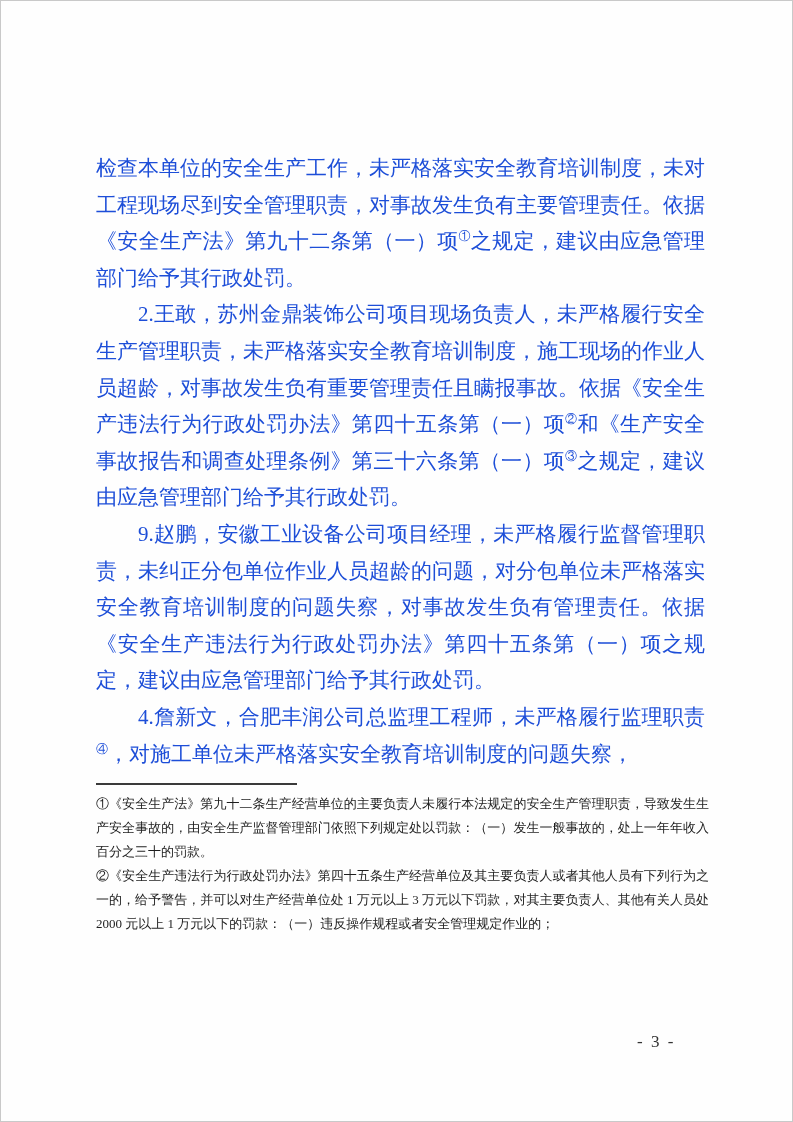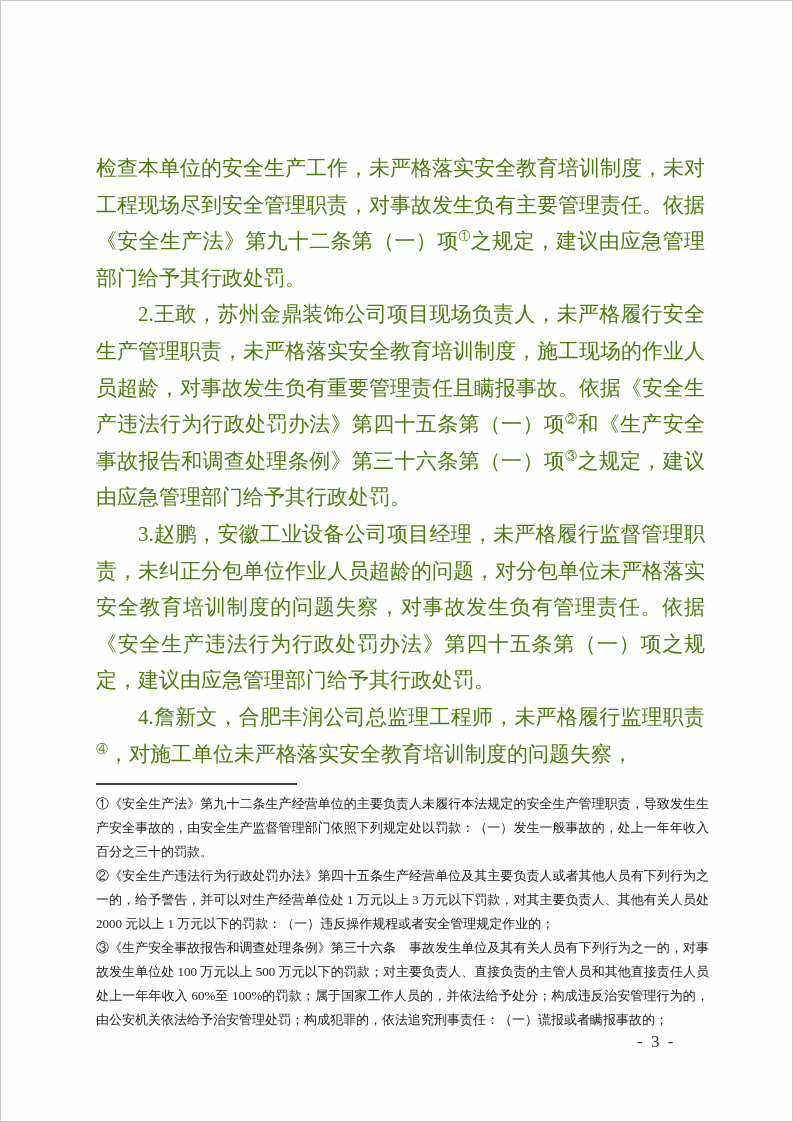--- a/index.html
+++ b/index.html
@@ -16,21 +16,21 @@
   }
   .body-text {
     position: absolute;
     left: 95px;
     top: 149px;
     width: 609px;
     font-size: 21px;
     line-height: 36.6px;
     text-align: justify;
     text-justify: inter-ideograph;
-    color: #4d7c0f;
+    color: #1d4ed8;
   }
   .body-text p { margin: 0; }
   .body-text p.indent { text-indent: 42px; }
   sup.fnref {
     font-size: 12px;
     line-height: 0;
     vertical-align: super;
   }
   .footnote-sep {
     position: absolute;
@@ -61,23 +61,22 @@
     font-family: "Liberation Serif", "DejaVu Serif", serif;
   }
 </style>
 </head>
 <body>
 
 <div class="page">
   <div class="body-text" id="body-container">
       <p class="">检查本单位的安全生产工作，未严格落实安全教育培训制度，未对工程现场尽到安全管理职责，对事故发生负有主要管理责任。依据《安全生产法》第九十二条第（一）项<sup class="fnref">①</sup>之规定，建议由应急管理部门给予其行政处罚。</p>
       <p class="indent">2.王敢，苏州金鼎装饰公司项目现场负责人，未严格履行安全生产管理职责，未严格落实安全教育培训制度，施工现场的作业人员超龄，对事故发生负有重要管理责任且瞒报事故。依据《安全生产违法行为行政处罚办法》第四十五条第（一）项<sup class="fnref">②</sup>和《生产安全事故报告和调查处理条例》第三十六条第（一）项<sup class="fnref">③</sup>之规定，建议由应急管理部门给予其行政处罚。</p>
-      <p class="indent">3.赵鹏，安徽工业设备公司项目经理，未严格履行监督管理职责，未纠正分包单位作业人员超龄的问题，对分包单位未严格落实安全教育培训制度的问题失察，对事故发生负有管理责任。依据《安全生产违法行为行政处罚办法》第四十五条第（一）项之规定，建议由应急管理部门给予其行政处罚。</p>
+      <p class="indent">9.赵鹏，安徽工业设备公司项目经理，未严格履行监督管理职责，未纠正分包单位作业人员超龄的问题，对分包单位未严格落实安全教育培训制度的问题失察，对事故发生负有管理责任。依据《安全生产违法行为行政处罚办法》第四十五条第（一）项之规定，建议由应急管理部门给予其行政处罚。</p>
       <p class="indent">4.詹新文，合肥丰润公司总监理工程师，未严格履行监理职责<sup class="fnref">④</sup>，对施工单位未严格落实安全教育培训制度的问题失察，</p>
     </div>
   <div class="footnote-sep"></div>
   <div class="footnotes" id="footnotes-container">
       <p>①《安全生产法》第九十二条生产经营单位的主要负责人未履行本法规定的安全生产管理职责，导致发生生产安全事故的，由安全生产监督管理部门依照下列规定处以罚款：（一）发生一般事故的，处上一年年收入百分之三十的罚款。</p>
       <p>②《安全生产违法行为行政处罚办法》第四十五条生产经营单位及其主要负责人或者其他人员有下列行为之一的，给予警告，并可以对生产经营单位处 1 万元以上 3 万元以下罚款，对其主要负责人、其他有关人员处 2000 元以上 1 万元以下的罚款：（一）违反操作规程或者安全管理规定作业的；</p>
-      <p>③《生产安全事故报告和调查处理条例》第三十六条　事故发生单位及其有关人员有下列行为之一的，对事故发生单位处 100 万元以上 500 万元以下的罚款；对主要负责人、直接负责的主管人员和其他直接责任人员处上一年年收入 60%至 100%的罚款；属于国家工作人员的，并依法给予处分；构成违反治安管理行为的，由公安机关依法给予治安管理处罚；构成犯罪的，依法追究刑事责任：（一）谎报或者瞒报事故的；</p>
     </div>
   <div class="page-number">- 3 -</div>
 </div>
 
 </body></html>

